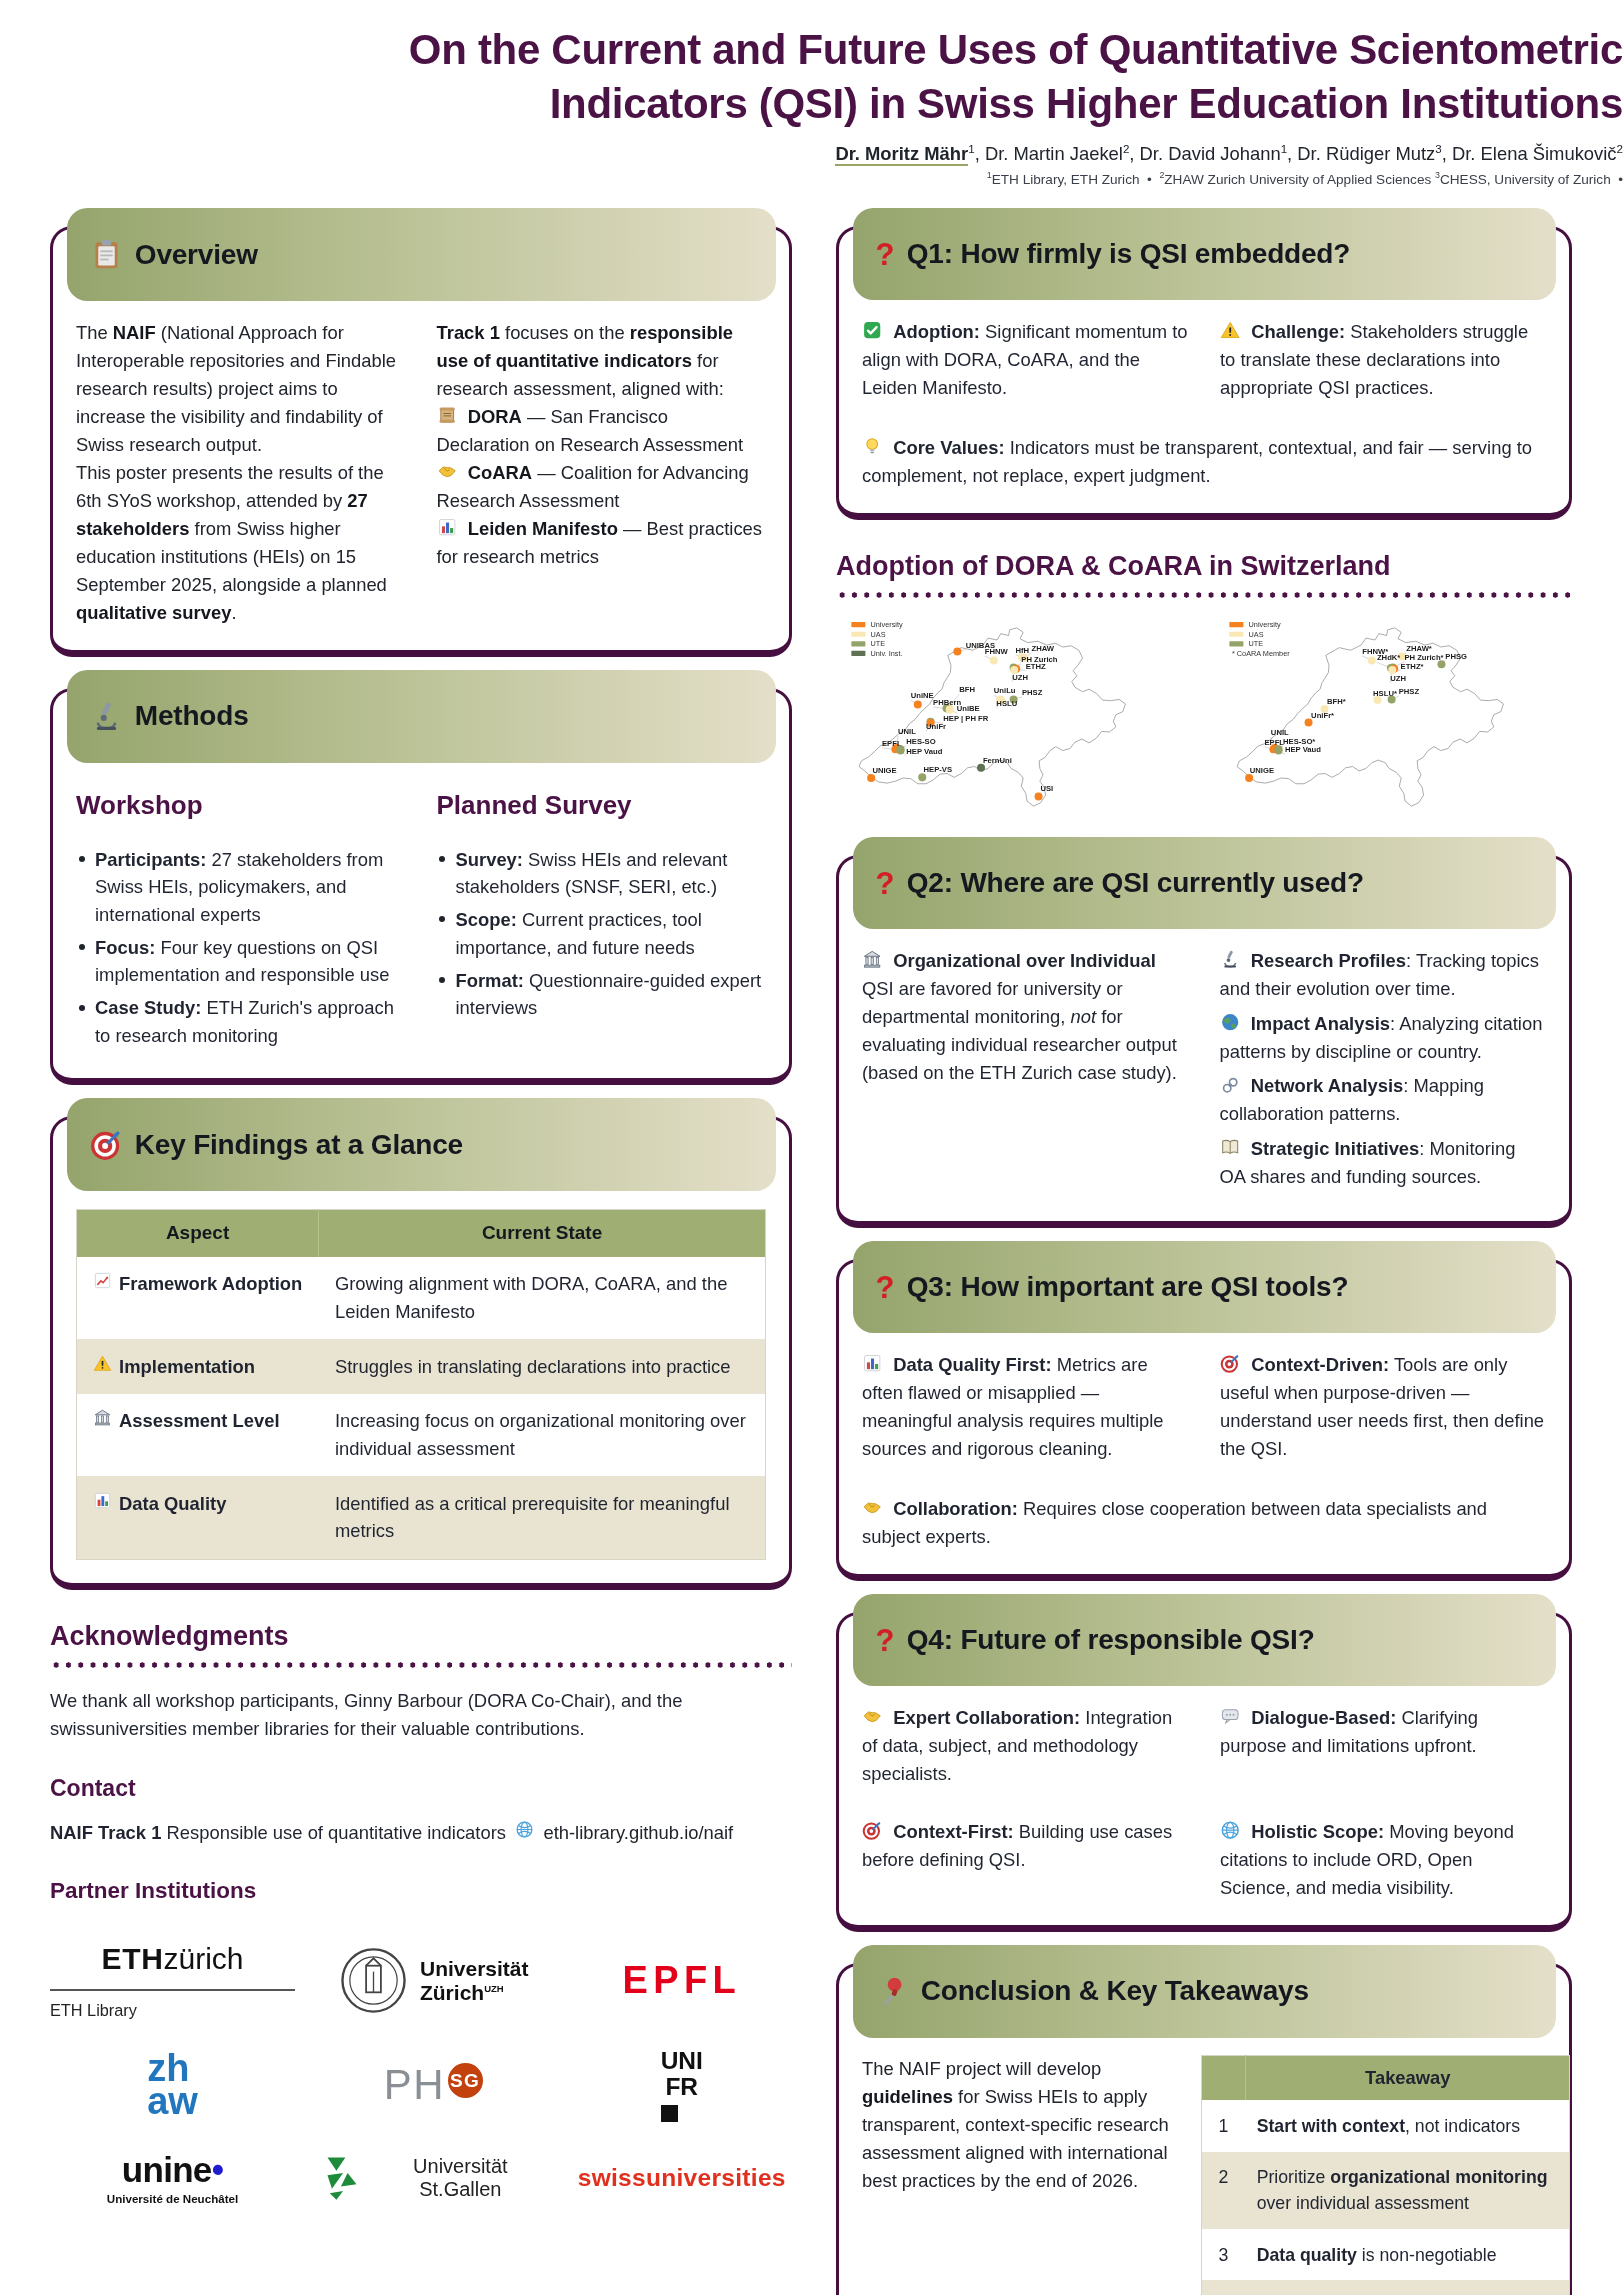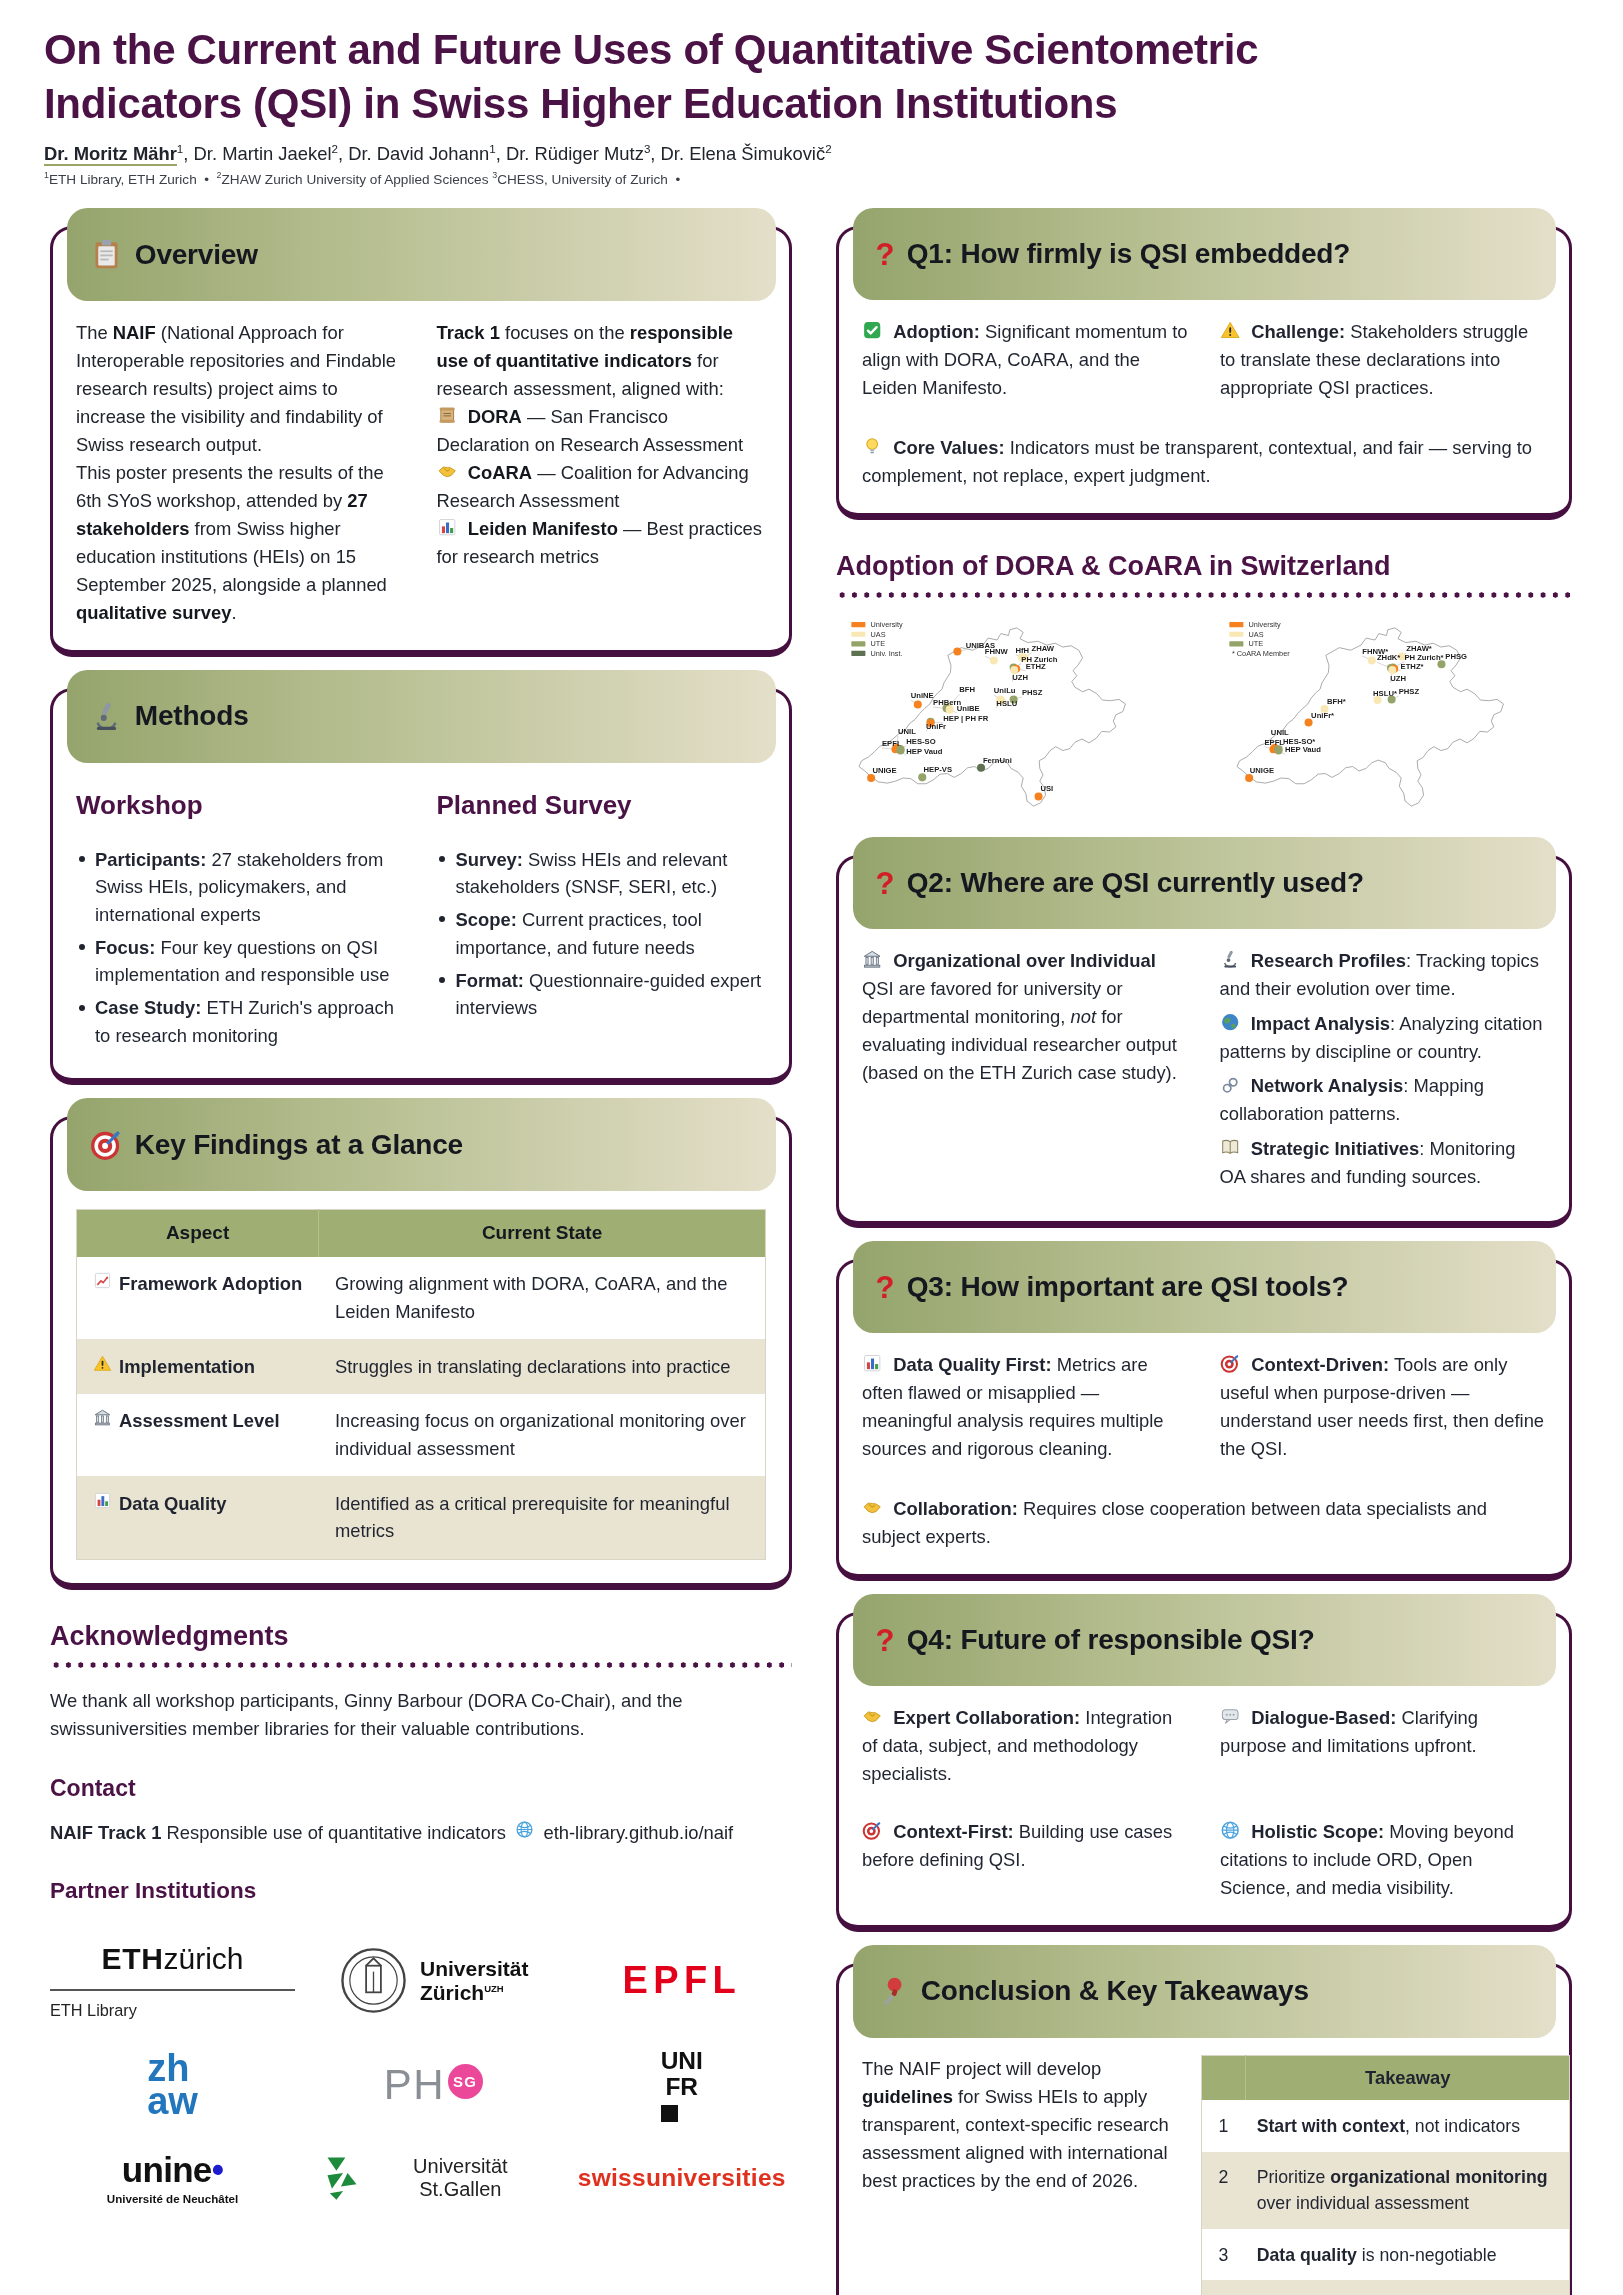--- a/index.html
+++ b/index.html
@@ -3,21 +3,21 @@
 <meta charset="utf-8">
 <style>
   * { margin:0; padding:0; box-sizing:border-box; }
   html,body { background:#ffffff; }
   body {
     width:1623px; min-height:2295px;
     font-family:"Liberation Sans","DejaVu Sans",sans-serif;
     color:#1f2430;
   }
   
-  .masthead { text-align:left; padding-top:23px;padding-left:44px; }
+  .masthead { text-align:right; padding-top:23px;padding-left:44px; }
   .poster-title {
     font-size:42px; line-height:1.28; font-weight:800; color:#4a1245;
     letter-spacing:-0.3px;
   }
   .authors { margin-top:11px; font-size:18.4px; color:#20242c; }
   .authors sup { font-size:11.6px; }
   .presenter { border-bottom:2.7px solid #9aa465; padding-bottom:0.7px; font-weight:700; }
   .affiliations { margin-top:5.4px; font-size:13.6px; color:#3a3f49; }
   .affiliations sup { font-size:8.9px; }
 
@@ -121,22 +121,22 @@
   .logo-eth .rule { border-top:2.7px solid #555; width:245px; margin:13.6px auto 9.5px; }
   .logo-eth .sub { font-size:16.3px; color:#222; text-align:left; }
   .logo-uzh { display:flex; align-items:center; gap:11px; }
   .logo-uzh .seal { width:71px; height:71px; }
   .logo-uzh .txt { font-size:21px; font-weight:800; text-align:left; line-height:1.15; color:#111; }
   .logo-uzh .txt sup { font-size:9.5px; font-weight:600; }
   .logo-epfl { font-size:38px; font-weight:900; color:#e2001a; letter-spacing:5.4px; }
   .logo-zhaw { font-size:38px; font-weight:900; color:#2176bd; line-height:0.88; text-align:left; }
   .logo-phsg { font-size:42px; font-weight:400; color:#8a8f96; letter-spacing:1.4px; position:relative; }
   .logo-phsg .sg { display:inline-flex; align-items:center; justify-content:center;
-    width:35px; height:35px; border-radius:50%; background:#ec4899; color:#fff;
-    font-size:15px; font-weight:800; vertical-align:12.3px; margin-left:2.7px;text-align:right; }
+    width:35px; height:35px; border-radius:50%; background:#c2410c; color:#fff;
+    font-size:19px; font-weight:800; vertical-align:12.3px; margin-left:2.7px;text-align:right; }
   .logo-unifr { font-size:24.5px; font-weight:900; color:#111; line-height:1.08; text-align:center; }
   .logo-unifr .blk { width:17.7px; height:17.7px; background:#111; margin-top:4.1px; }
   .logo-unine .l1 { font-size:35px; font-weight:900; color:#111; letter-spacing:-0.7px; }
   .logo-unine .dot { color:#1d1dcf; }
   .logo-unine .sub { font-size:11.6px; font-weight:700; color:#111; margin-top:1.4px; }
   .logo-hsg { display:flex; align-items:center; gap:9.5px; }
   .logo-hsg .mark { width:49px; height:49px; }
   .logo-hsg .txt { font-size:20px; color:#222; }
   .logo-swu { font-size:24.5px; font-weight:700; color:#e0301e; letter-spacing:0.3px; }
 </style>

